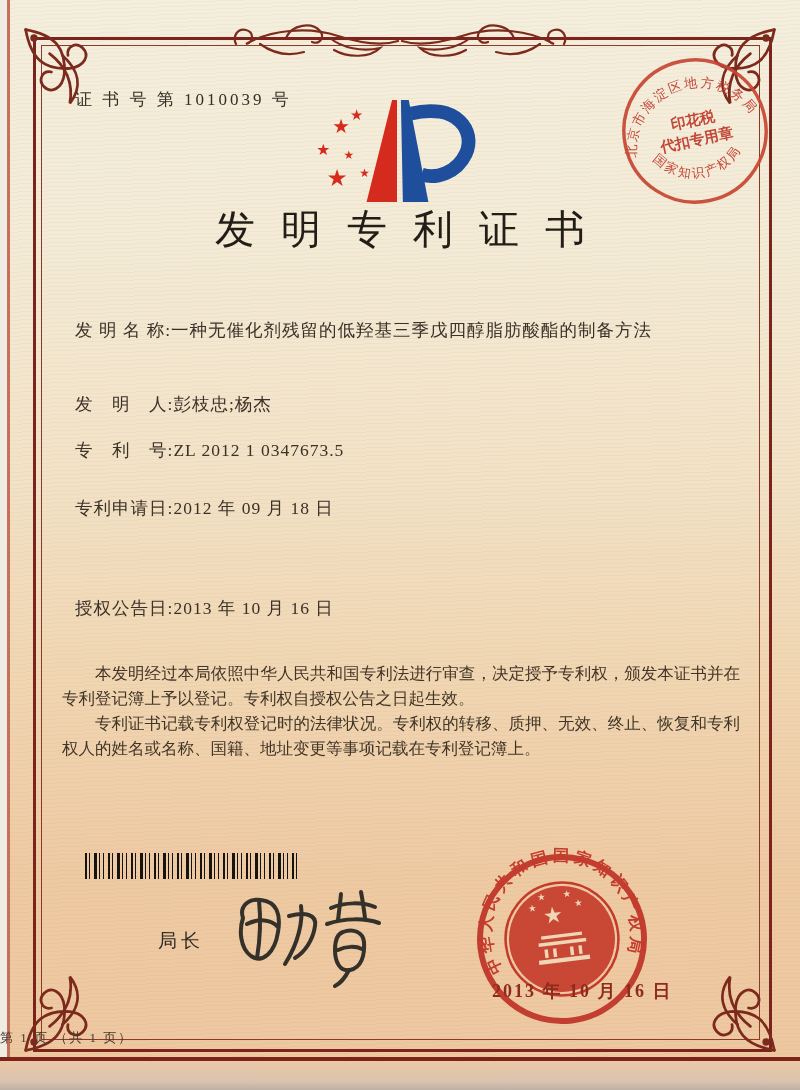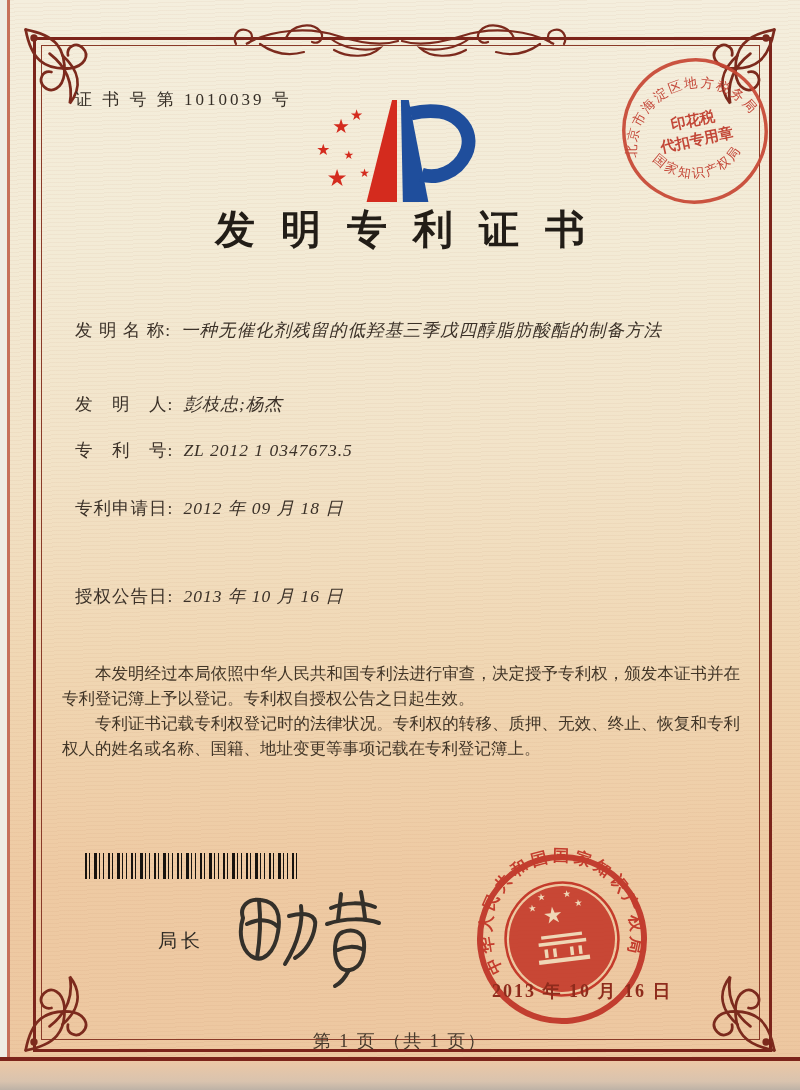--- a/index.html
+++ b/index.html
@@ -23,39 +23,39 @@
   .corner{position:absolute;width:92px;height:92px;}
   .c-tl{left:22px;top:26px;}
   .c-tr{left:686px;top:26px;transform:scaleX(-1);}
   .c-bl{left:22px;top:962px;transform:scaleY(-1);}
   .c-br{left:686px;top:962px;transform:scale(-1,-1);}
   .ornament-top{position:absolute;left:230px;top:14px;width:340px;height:56px;}
   .cert-no{position:absolute;left:75px;top:88px;font-size:17px;letter-spacing:3px;color:#352e26;}
   .tax-seal{position:absolute;left:616px;top:52px;width:158px;height:158px;transform:rotate(-12deg);opacity:.92;}
   .logo{position:absolute;left:308px;top:98px;width:175px;height:108px;}
   .title{position:absolute;left:0;right:0;top:202px;margin:0;text-align:center;
-    font-size:40px;font-weight:700;letter-spacing:26px;padding-left:26px;color:#221d17;}
+    font-size:40px;font-weight:400;letter-spacing:26px;padding-left:26px;color:#221d17;}
   .field{position:absolute;left:75px;font-size:17.5px;letter-spacing:1px;color:#3b3128;white-space:nowrap;}
-  .field .val{margin-left:10px;font-style:italic;}
-  .f0{top:318px;} .f1{top:392px;} .f2{top:438px;} .f3{top:496px;} .f4{top:553px;} .f5{top:584px;text-align:center;}
+  .field .val{}
+  .f0{top:318px;} .f1{top:392px;} .f2{top:438px;} .f3{top:496px;} .f4{top:553px;} .f5{top:596px;text-align:center;}
   .body-text{position:absolute;left:62px;top:661px;width:678px;font-size:16.5px;line-height:25px;
     text-align:justify;color:#413527;}
   .body-text p{margin:0;text-indent:2em;}
   .barcode{position:absolute;left:85px;top:853px;width:215px;height:26px;
     background:repeating-linear-gradient(90deg,#17130f 0 2px,transparent 2px 4px,#17130f 4px 5px,
       transparent 5px 9px,#17130f 9px 12px,transparent 12px 14px,#17130f 14px 15px,
       transparent 15px 18px,#17130f 18px 19px,transparent 19px 23px);}
   .sig-row{position:absolute;left:150px;top:880px;width:260px;height:110px;}
   .sig-label{position:absolute;left:8px;top:48px;font-size:19px;letter-spacing:4px;color:#2e2a24;}
   .sig-svg{position:absolute;left:68px;top:0;width:190px;height:110px;}
   .sr{position:absolute;width:1px;height:1px;overflow:hidden;opacity:0;}
   .main-seal{position:absolute;left:468px;top:845px;width:188px;height:188px;transform:rotate(-7deg);opacity:.95;}
   .seal-date{position:absolute;left:492px;top:979px;font-size:18px;font-weight:700;
     letter-spacing:2px;color:#8e2b1c;}
-  .footer{position:absolute;left:0;right:0;top:1029px;text-align:center;font-size:18px;
+  .footer{position:absolute;left:0;right:0;top:1029px;text-align:left;font-size:13px;
     letter-spacing:2px;color:#473a2c;}
   svg text{font-family:"Liberation Serif","DejaVu Serif",serif;}
 </style>
 </head>
 <body>
 
 <div class="page">
   <div class="texture"></div>
   <div class="left-edge"></div>
 

